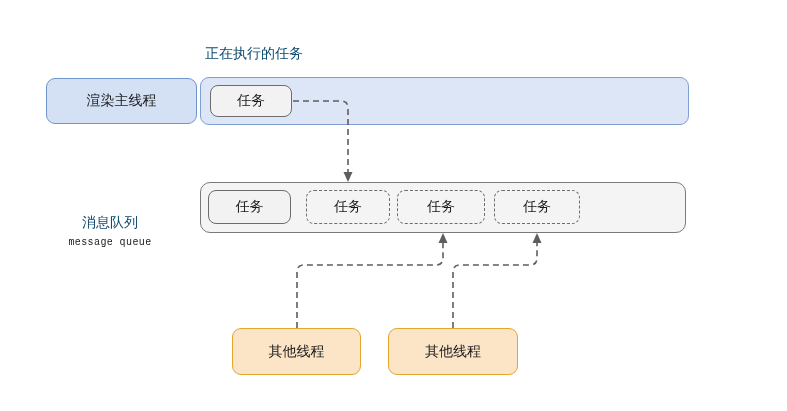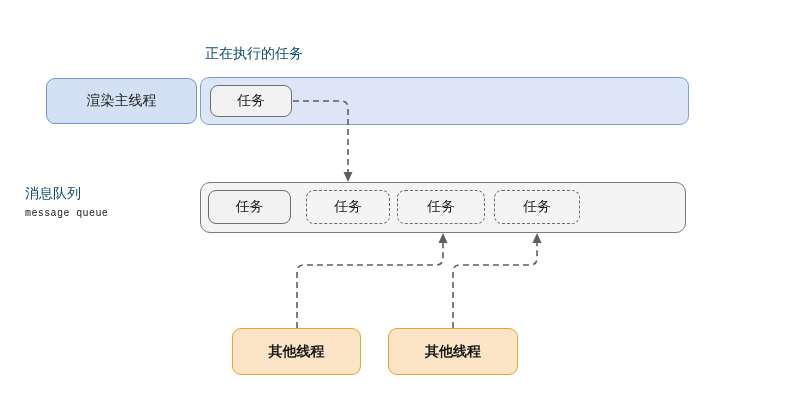--- a/index.html
+++ b/index.html
@@ -27,21 +27,21 @@
     color: #0c4a6e;
     white-space: nowrap;
   }
   .label-mono {
     font-family: "Liberation Mono", "DejaVu Sans Mono", monospace;
     font-size: 10px;
     line-height: 18px;
     letter-spacing: 0.4px;
     white-space: nowrap;
   }
-  .label-center { text-align: left; }
+  .label-center { text-align: center; margin-top: 29px; }
 
   
   .box {
     box-sizing: border-box;
     display: flex;
     align-items: center;
     justify-content: center;
     font-size: 14px;
     white-space: nowrap;
   }
@@ -71,21 +71,20 @@
   .task-dashed {
     box-sizing: border-box;
     background: #f4f4f4;
     border: 1.4px dashed #6d6d6d;
     border-radius: 8px;
   }
   .box-orange {
     background: #fbe5c6;
     border: 1.6px solid #e4a62c;
     border-radius: 9px;
-    font-weight: bold;
   }
 
   
   svg.connectors {
     position: absolute;
     left: 0;
     top: 0;
     width: 787px;
     height: 411px;
     pointer-events: none;

